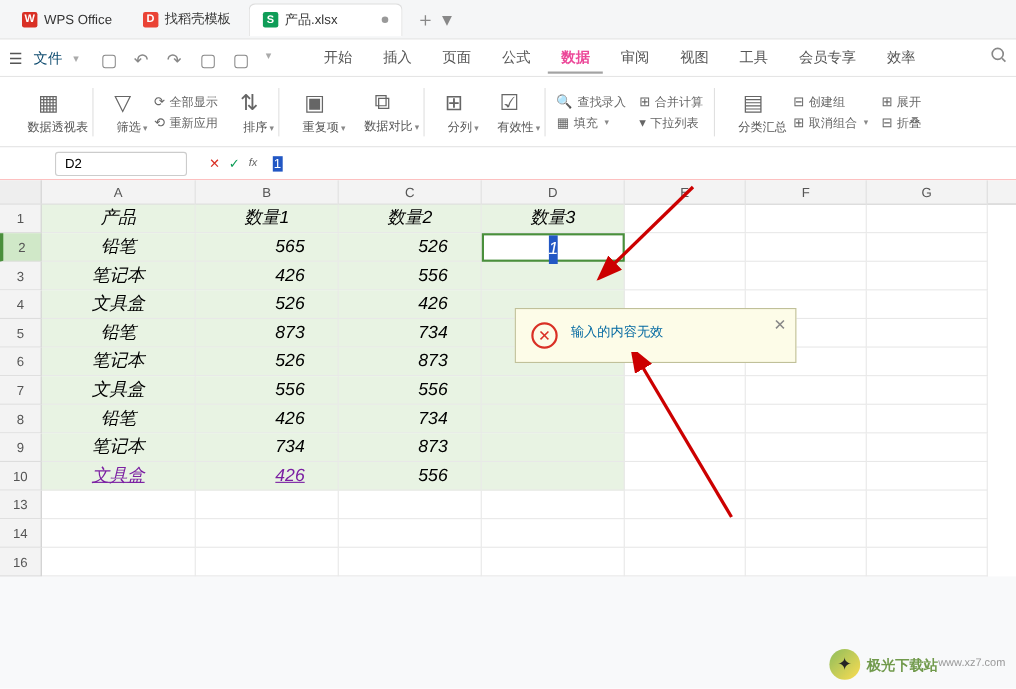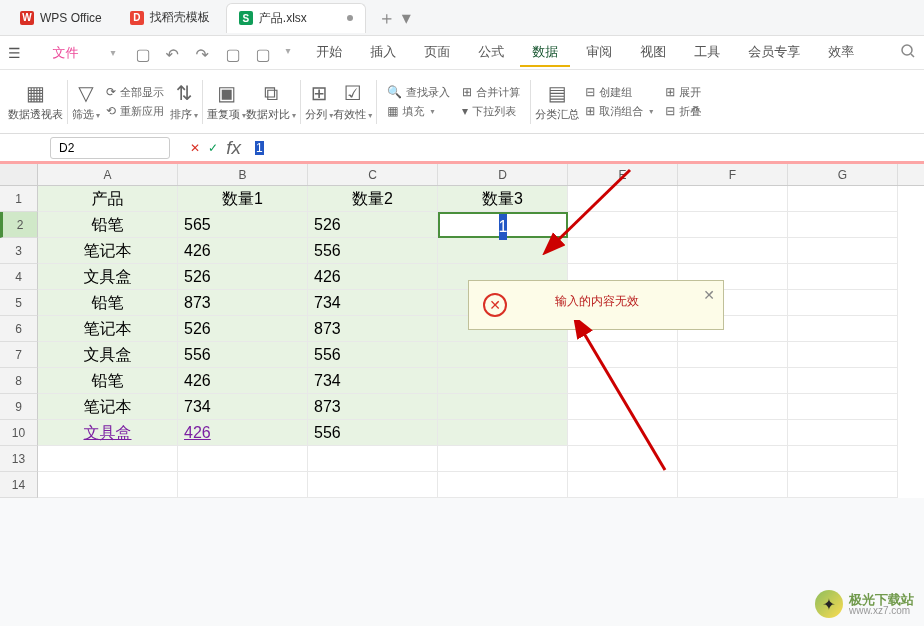--- a/index.html
+++ b/index.html
@@ -13,83 +13,83 @@
 .wps-icon { background: #d93025; color: #fff; }
 .doc-icon { background: #ea4335; color: #fff; }
 .xlsx-icon { background: #0f9d58; color: #fff; }
 .tab-add { margin-left: 8px; font-size: 18px; color: #888; cursor: pointer; }
 .tab-dot { width: 6px; height: 6px; background: #999; border-radius: 50%; margin-left: 40px; }
 
 
 .menubar { height: 34px; background: #fff; display: flex; align-items: center; padding: 0 8px; border-bottom: 1px solid #e5e5e5; }
 .menu-left { display: flex; align-items: center; gap: 10px; }
 .menu-icon { font-size: 14px; color: #555; cursor: pointer; }
-.menu-file { font-size: 13px; color: #ec4899; cursor: pointer; margin: 0 22px; }
+.menu-file { font-size: 13px; color: #0c4a6e; cursor: pointer; margin: 0 0; }
 .menu-qat { display: flex; gap: 14px; margin-left: 10px; }
 .qat-icon { width: 16px; height: 16px; color: #888; cursor: pointer; }
 .menu-tabs { display: flex; margin-left: auto; margin-right: 20px; gap: 4px; }
 .menu-tab { font-size: 13px; color: #555; padding: 4px 12px; cursor: pointer; }
-.menu-tab.active { color: #14532d; border-bottom: 2px solid #eab308; font-weight: 400; }
+.menu-tab.active { color: #ec4899; border-bottom: 2px solid #a3a3a3; font-weight: 700; }
 .menu-search { margin-left: auto; color: #888; cursor: pointer; }
 
 
 .ribbon { height: 64px; background: #fff; display: flex; align-items: center; padding: 6px 8px; border-bottom: 1px solid #ddd; }
 .ribbon-group-h { display: flex; flex-direction: column; padding: 0 6px; gap: 4px; }
 .ribbon-btn-lg { display: flex; flex-direction: column; align-items: center; gap: 2px; cursor: pointer; }
 .ribbon-btn-lg .ri { font-size: 20px; color: #666; }
-.ribbon-btn-lg .lbl { font-size: 11px; color: #555; white-space: nowrap; }
+.ribbon-btn-lg .lbl { font-size: 11px; color: #555; white-space: nowrap; margin-left: 17px; }
 .ribbon-btn-sm { display: flex; align-items: center; gap: 4px; font-size: 11px; color: #666; cursor: pointer; white-space: nowrap; }
 .ribbon-btn-sm .ri { font-size: 12px; }
 .ribbon-sep { width: 1px; height: 44px; background: #e0e0e0; margin: 0 4px; }
 .dd { font-size: 8px; color: #888; margin-left: 2px; }
 
 
-.formula-row { height: 30px; background: #fff; display: flex; align-items: center; border-bottom: 3px solid #fca5a5; }
+.formula-row { height: 30px; background: #fff; display: flex; align-items: center; border-bottom: 1px solid #fca5a5; }
 .name-box { width: 120px; height: 22px; margin-left: 50px; border: 1px solid #ccc; background: #fff; display: flex; align-items: center; padding: 0 8px; font-size: 12px; border-radius: 3px; }
 .fb-btns { display: flex; gap: 8px; margin-left: 20px; align-items: center; }
 .fb-btn { font-size: 12px; cursor: pointer; }
 .fb-x { color: #d93025; }
 .fb-chk { color: #0f9d58; }
-.fb-fx { font-style: italic; color: #666; font-size: 19px; }
+.fb-fx { font-style: italic; color: #666; font-size: 10px; }
 .formula-input { flex: 1; height: 22px; margin-left: 8px; padding: 0 6px; font-size: 12px; display: flex; align-items: center; }
 .selected-text { background: #2257c4; color: #fff; padding: 0 1px; }
 
 
 .sheet { position: relative; background: #fff; }
 .col-headers { display: flex; height: 22px; background: #f3f3f3; border-bottom: 1px solid #ccc; }
 .corner { width: 38px; border-right: 1px solid #ccc; background: #eee; }
 .col-h { border-right: 1px solid #ddd; text-align: center; font-size: 12px; color: #555; line-height: 22px; background: #f3f3f3; }
 .grid-row { display: flex; height: 26px; }
 .row-h { width: 38px; border-right: 1px solid #ccc; border-bottom: 1px solid #ddd; text-align: center; font-size: 12px; color: #555; line-height: 26px; background: #f3f3f3; }
 .cell { border-right: 1px solid #e8e8e8; border-bottom: 1px solid #e8e8e8; font-size: 16px; line-height: 26px; padding: 0 6px; }
 .cA { width: 140px; } .cB { width: 130px; } .cC { width: 130px; } .cD { width: 130px; }
 .cE, .cF, .cG { width: 110px; }
-.filled { background: #e8f3e3; }
+.filled { background: #e8f3e3; font-style: italic; }
 .center { text-align: center; }
-.right { text-align: left; padding-right: 30px; }
+.right { text-align: right; padding-right: 30px; }
 .link { color: #7b1fa2; text-decoration: underline; }
 .active-cell { border: 2px solid #4a8f3c !important; position: relative; background: #fff; }
 .cursor-cell { display: inline-block; background: #2257c4; color: #fff; }
 .row-h.active { background: #d0e8c8; border-left: 3px solid #4a8f3c; }
 
 
 .tooltip { position: absolute; left: 468px; top: 280px; width: 256px; background: #fdfce8; border: 1px solid #c0c099; padding: 12px 14px; display: flex; align-items: flex-start; gap: 12px; }
 .tt-icon { width: 24px; height: 24px; border: 2px solid #d93025; border-radius: 50%; display: flex; align-items: center; justify-content: center; color: #d93025; font-size: 14px; flex-shrink: 0; }
 .tt-body { flex: 1; }
 .tt-title { font-size: 12px; font-weight: bold; color: #333; margin-bottom: 4px; }
-.tt-desc { font-size: 12px; color: #b91c1c; margin-left: 36px; }
+.tt-desc { font-size: 12px; color: #0369a1; }
 .tt-close { position: absolute; right: 8px; top: 6px; font-size: 14px; color: #888; cursor: pointer; }
 
 
 .arrow { position: absolute; pointer-events: none; }
 
 
 .watermark { position: absolute; right: 10px; bottom: 8px; display: flex; align-items: center; gap: 6px; opacity: 0.85; }
 .wm-ico { width: 28px; height: 28px; border-radius: 50%; background: linear-gradient(135deg,#7cb342,#fdd835); display: flex; align-items: center; justify-content: center; font-size: 16px; }
-.wm-txt { display: flex; flex-direction: column; line-height: 1; }
+.wm-txt { display: flex; flex-direction: row; line-height: 1; }
 .wm-cn { font-size: 13px; color: #5a8a2e; font-weight: bold; }
 .wm-en { font-size: 10px; color: #888; }
 </style>
 </head>
 <body>
 
 <div class="titlebar">
   <div class="app-tab">
     <span class="app-icon wps-icon">W</span>
     <span>WPS Office</span>
@@ -364,20 +364,30 @@
         <div class="cell cA"></div>
         <div class="cell cB"></div>
         <div class="cell cC"></div>
         <div class="cell cD"></div>
         <div class="cell cE"></div>
         <div class="cell cF"></div>
         <div class="cell cG"></div>
       </div>
       <div class="grid-row">
         <div class="row-h">14</div>
+        <div class="cell cA"></div>
+        <div class="cell cB"></div>
+        <div class="cell cC"></div>
+        <div class="cell cD"></div>
+        <div class="cell cE"></div>
+        <div class="cell cF"></div>
+        <div class="cell cG"></div>
+      </div>
+      <div class="grid-row">
+        <div class="row-h">16</div>
         <div class="cell cA"></div>
         <div class="cell cB"></div>
         <div class="cell cC"></div>
         <div class="cell cD"></div>
         <div class="cell cE"></div>
         <div class="cell cF"></div>
         <div class="cell cG"></div>
       </div>
     </div>
 </div>

